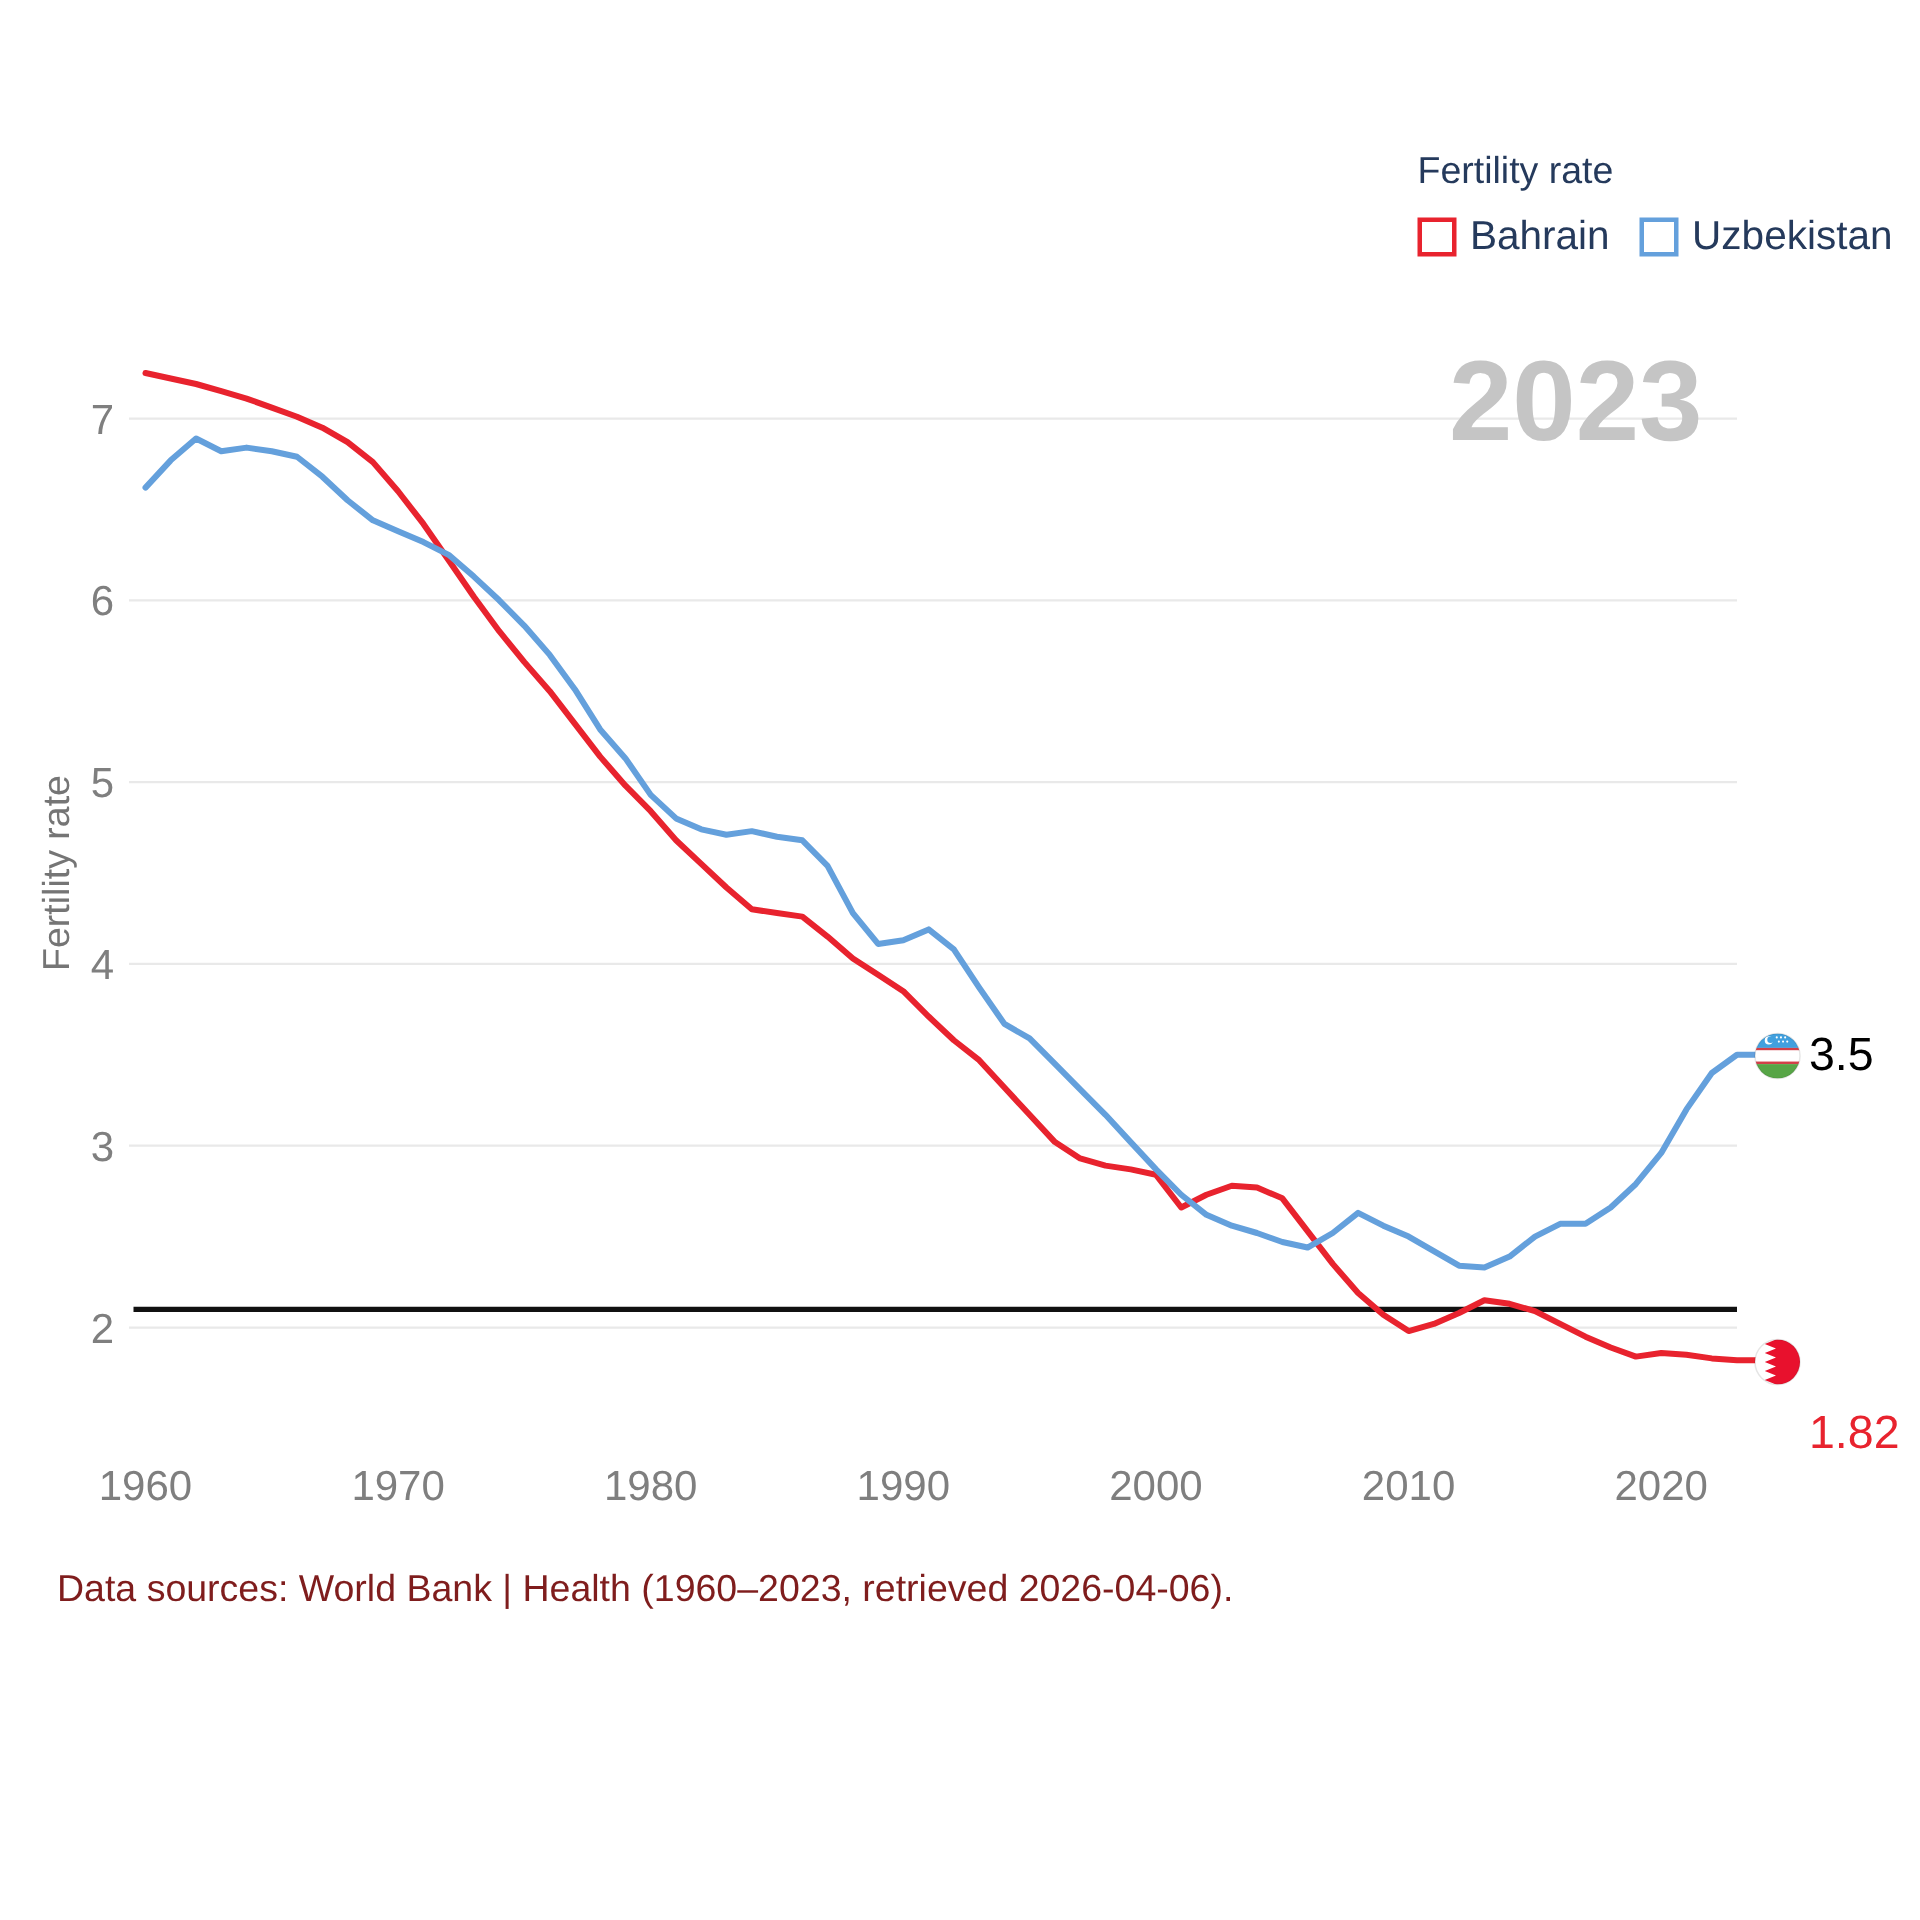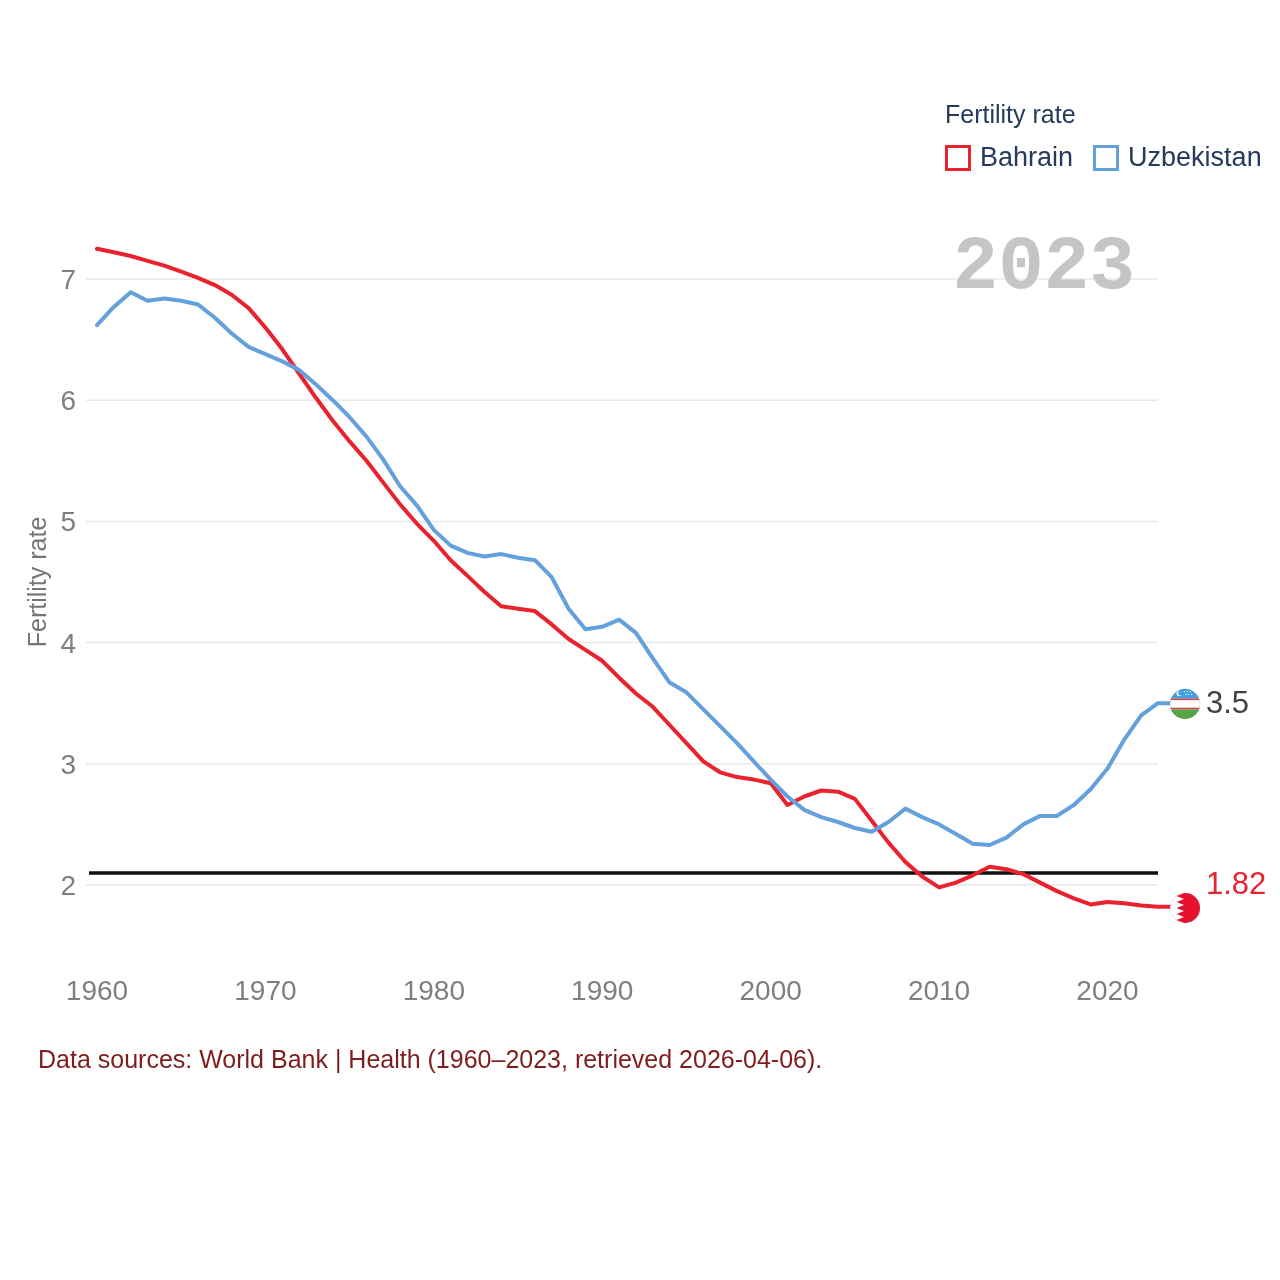--- a/index.html
+++ b/index.html
@@ -12,25 +12,25 @@
   .legend{position:absolute;left:945px;top:100px;}
   .legend-title{font-size:25px;color:#253a5c;font-weight:400;}
   .legend-row{display:flex;gap:20px;margin-top:13px;align-items:center;}
   .legend-item{display:flex;align-items:center;gap:9px;cursor:pointer;}
   .swatch{width:20px;height:20px;border:3px solid #000;background:#fff;}
   .swatch.bahrain{border-color:#e8232e;}
   .swatch.uzbekistan{border-color:#64a0dc;}
   .legend-label{font-size:27px;color:#253a5c;}
   .watermark{
     position:absolute;top:230px;right:145px;font-size:76px;font-weight:700;
-    color:#c5c5c5;line-height:1;letter-spacing:0px;font-family:Liberation Mono, monospace;
+    color:#c5c5c5;line-height:1;letter-spacing:0px;
   }
   .end-label{position:absolute;left:1206px;transform:translateY(-52%);font-size:31px;}
-  .end-label.uz{top:704px;color:#404040;}
-  .end-label.bh{top:885px;color:#e8232e;}
+  .end-label.uz{top:704px;color:#000000;}
+  .end-label.bh{top:956px;color:#e8232e;}
   .footer{position:absolute;left:38px;top:1039px;font-size:25px;color:#7f1d1d;line-height:41px;}
 </style>
 </head>
 <body>
 
 <div class="stage">
 
   <svg id="plot" width="1280" height="1280" viewBox="0 0 1280 1280">
 
     <text x="46" y="582" text-anchor="middle" transform="rotate(-90 46 582)" font-size="25" fill="#757575">Fertility rate</text>

